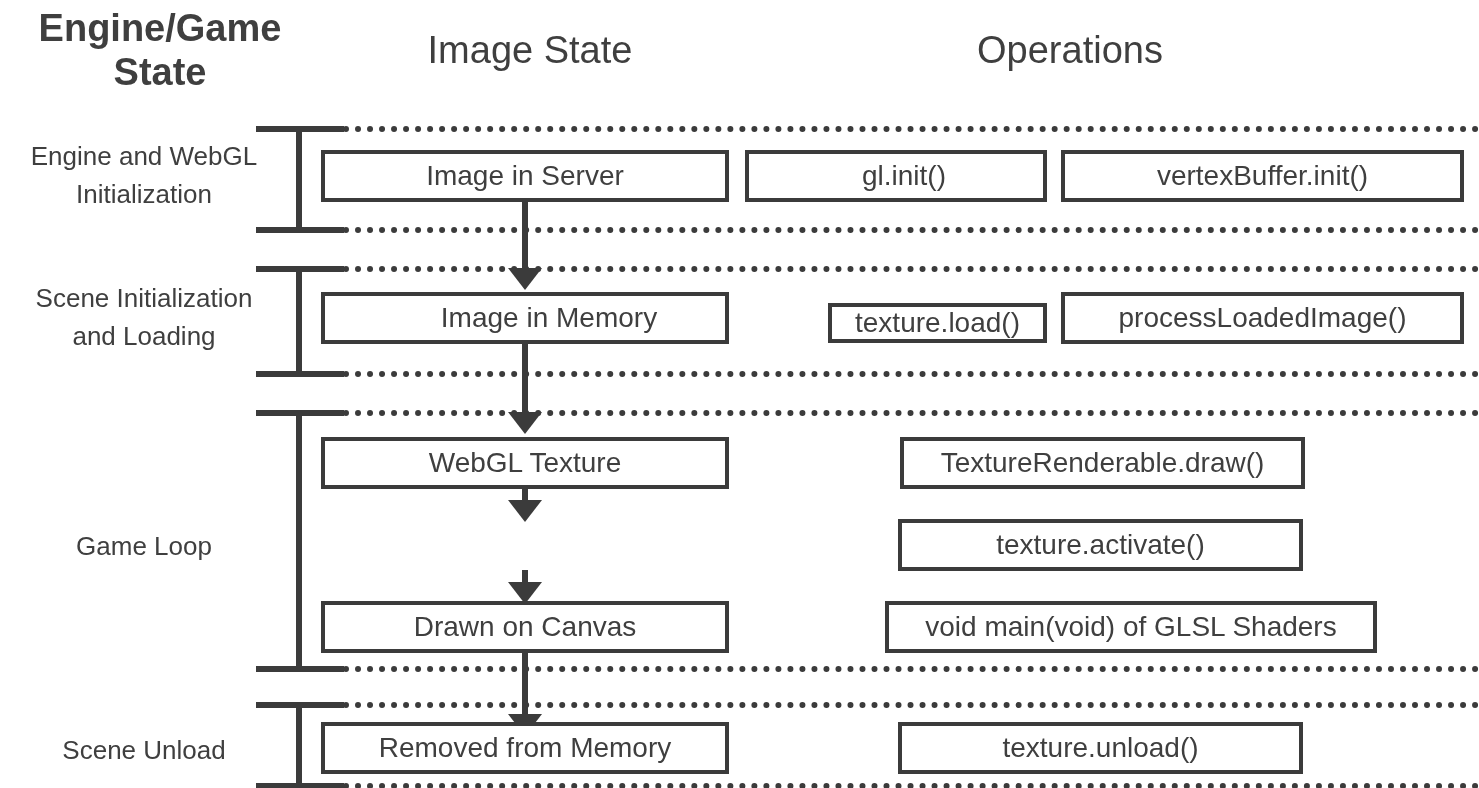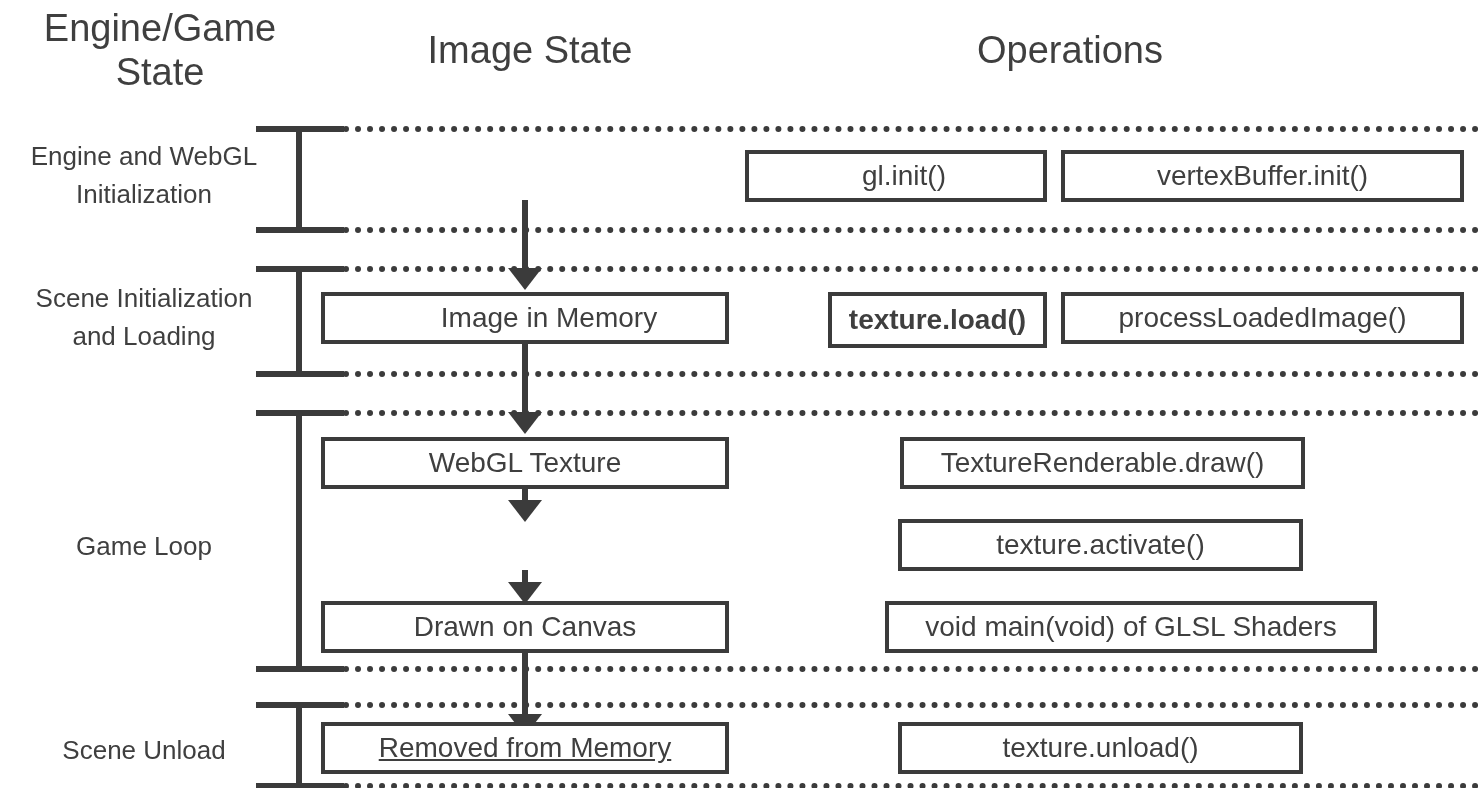--- a/index.html
+++ b/index.html
@@ -20,21 +20,21 @@
   
   .col-header {
     position: absolute;
     text-align: center;
     font-size: 38px;
     line-height: 44px;
     color: #3f3f3f;
     font-weight: 400;
     white-space: pre-line;
   }
-  #hdr-engine  { left: 10px;  top: 6px;  width: 300px; }
+  #hdr-engine  { left: 10px;  top: 6px;  width: 300px; font-weight: bold; }
   #hdr-image   { left: 330px; top: 28px; width: 400px; }
   #hdr-ops     { left: 790px; top: 28px; width: 560px; }
 
   
   .phase-label {
     position: absolute;
     text-align: center;
     font-size: 26px;
     line-height: 38px;
     color: #3f3f3f;
@@ -151,35 +151,36 @@
 
   <div class="arrow-line" style="top:488px; height:18px;"></div>
   <div class="arrow-head" style="top:500px;"></div>
 
   <div class="arrow-line" style="top:570px; height:18px;"></div>
   <div class="arrow-head" style="top:582px;"></div>
 
   <div class="arrow-line" style="top:652px; height:65px;"></div>
   <div class="arrow-head" style="top:714px;"></div>
 
+  <div class="box" style="left:321px; top:150px; width:408px; height:52px;">Image in Server</div>
 
   <div class="box" style="left:321px; top:292px; width:408px; height:52px;padding-left:48px;">Image in Memory</div>
 
   <div class="box" style="left:321px; top:437px; width:408px; height:52px;">WebGL Texture</div>
 
 
   <div class="box" style="left:321px; top:601px; width:408px; height:52px;">Drawn on Canvas</div>
 
-  <div class="box" style="left:321px; top:722px; width:408px; height:52px;text-decoration:underline;">Removed from Memory</div>
+  <div class="box" style="left:321px; top:722px; width:408px; height:52px;">Removed from Memory</div>
 
   <div class="box" style="left:745px; top:150px; width:302px; height:52px;padding-left:16px;">gl.init()</div>
 
   <div class="box" style="left:1061px; top:150px; width:403px; height:52px;">vertexBuffer.init()</div>
 
-  <div class="box" style="left:828px; top:292px; width:219px; height:56px;font-weight:bold;">texture.load()</div>
+  <div class="box" style="left:828px; top:303px; width:219px; height:40px;">texture.load()</div>
 
   <div class="box" style="left:1061px; top:292px; width:403px; height:52px;">processLoadedImage()</div>
 
   <div class="box" style="left:900px; top:437px; width:405px; height:52px;">TextureRenderable.draw()</div>
 
   <div class="box" style="left:898px; top:519px; width:405px; height:52px;">texture.activate()</div>
 
   <div class="box" style="left:885px; top:601px; width:492px; height:52px;">void main(void) of GLSL Shaders</div>
 
   <div class="box" style="left:898px; top:722px; width:405px; height:52px;">texture.unload()</div>

